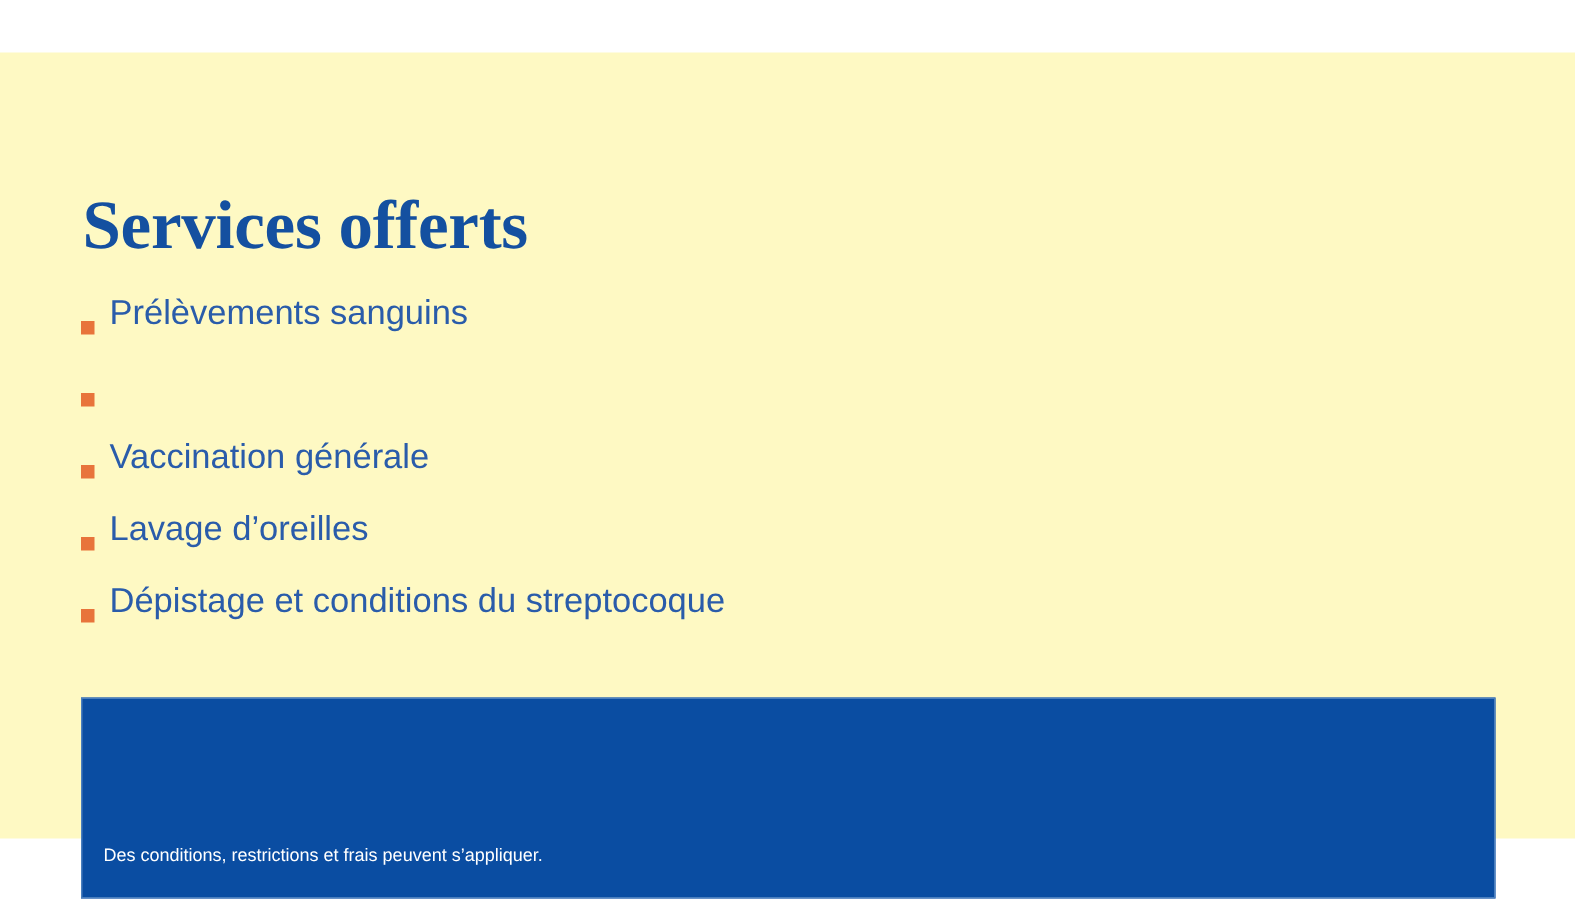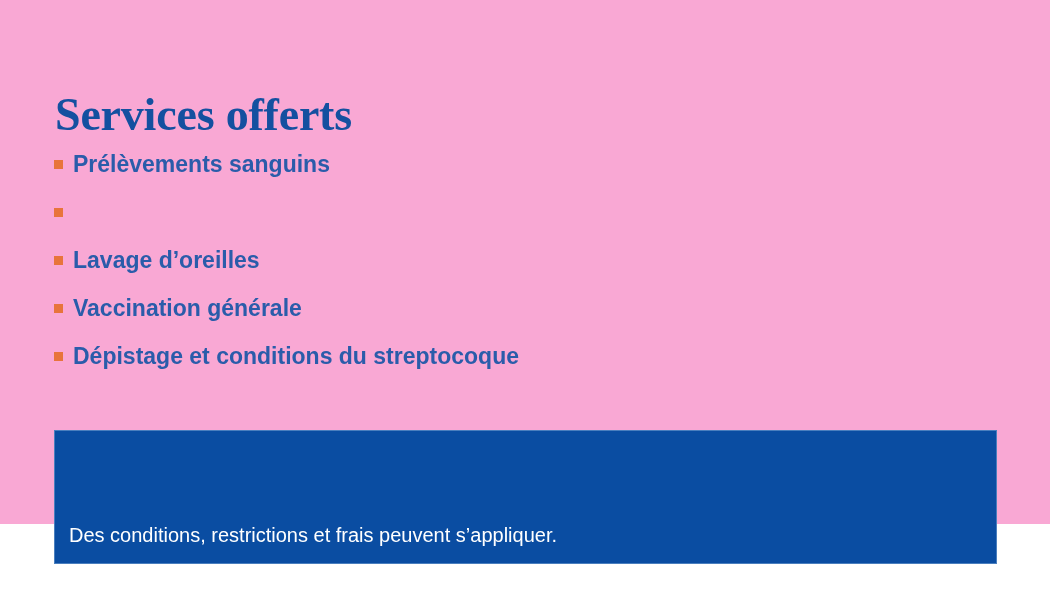--- a/index.html
+++ b/index.html
@@ -12,21 +12,22 @@
     height: 600px;
     background: #ffffff;
     font-family: "Liberation Sans", sans-serif;
     overflow: hidden;
   }
 
   .slide {
     position: relative;
     width: 1050px;
     height: 524px;
-    background: #f9a8d4;
+    background: #fef9c3;
+    margin-top: 35px;
   }
 
   
   .slide-title {
     position: absolute;
     left: 55px;
     top: 58px;
     font-family: "Liberation Serif", "DejaVu Serif", serif;
     font-weight: bold;
     font-size: 46px;
@@ -41,23 +42,22 @@
     position: absolute;
     left: 54px;
     top: 140px;
     width: 900px;
     list-style: none;
     margin: 0;
     padding: 0;
   }
   .bullet-item {
     display: flex;
-    align-items: center;
+    align-items: flex-end;
     height: 48px;
-    font-weight: bold;
   }
   .bullet-marker {
     width: 9px;
     height: 9px;
     background: #E8743B;
     flex: 0 0 auto;
     margin-right: 10px;
     margin-top: 1px;
   }
   .bullet-text {
@@ -77,21 +77,21 @@
     height: 134px;
     background: #0A4DA2;
     border: 1px solid #4A7FBE;
     box-sizing: border-box;
   }
   .callout-text {
     position: absolute;
     left: 14px;
     bottom: 15px;
     font-family: "Liberation Sans", sans-serif;
-    font-size: 20px;
+    font-size: 12px;
     line-height: 26px;
     color: #FFFFFF;
     white-space: nowrap;
   }
 </style>
 </head>
 <body>
 
 <div class="slide">
 
@@ -103,26 +103,26 @@
       <span class="bullet-marker"></span>
       <span class="bullet-text">Prélèvements sanguins</span>
     </li>
 
     <li class="bullet-item">
       <span class="bullet-marker"></span>
     </li>
 
     <li class="bullet-item">
       <span class="bullet-marker"></span>
-      <span class="bullet-text">Lavage d’oreilles</span>
+      <span class="bullet-text">Vaccination générale</span>
     </li>
 
     <li class="bullet-item">
       <span class="bullet-marker"></span>
-      <span class="bullet-text">Vaccination générale</span>
+      <span class="bullet-text">Lavage d’oreilles</span>
     </li>
 
     <li class="bullet-item">
       <span class="bullet-marker"></span>
       <span class="bullet-text">Dépistage et conditions du streptocoque</span>
     </li>
 
   </ul>
 
   <div class="callout-box">

